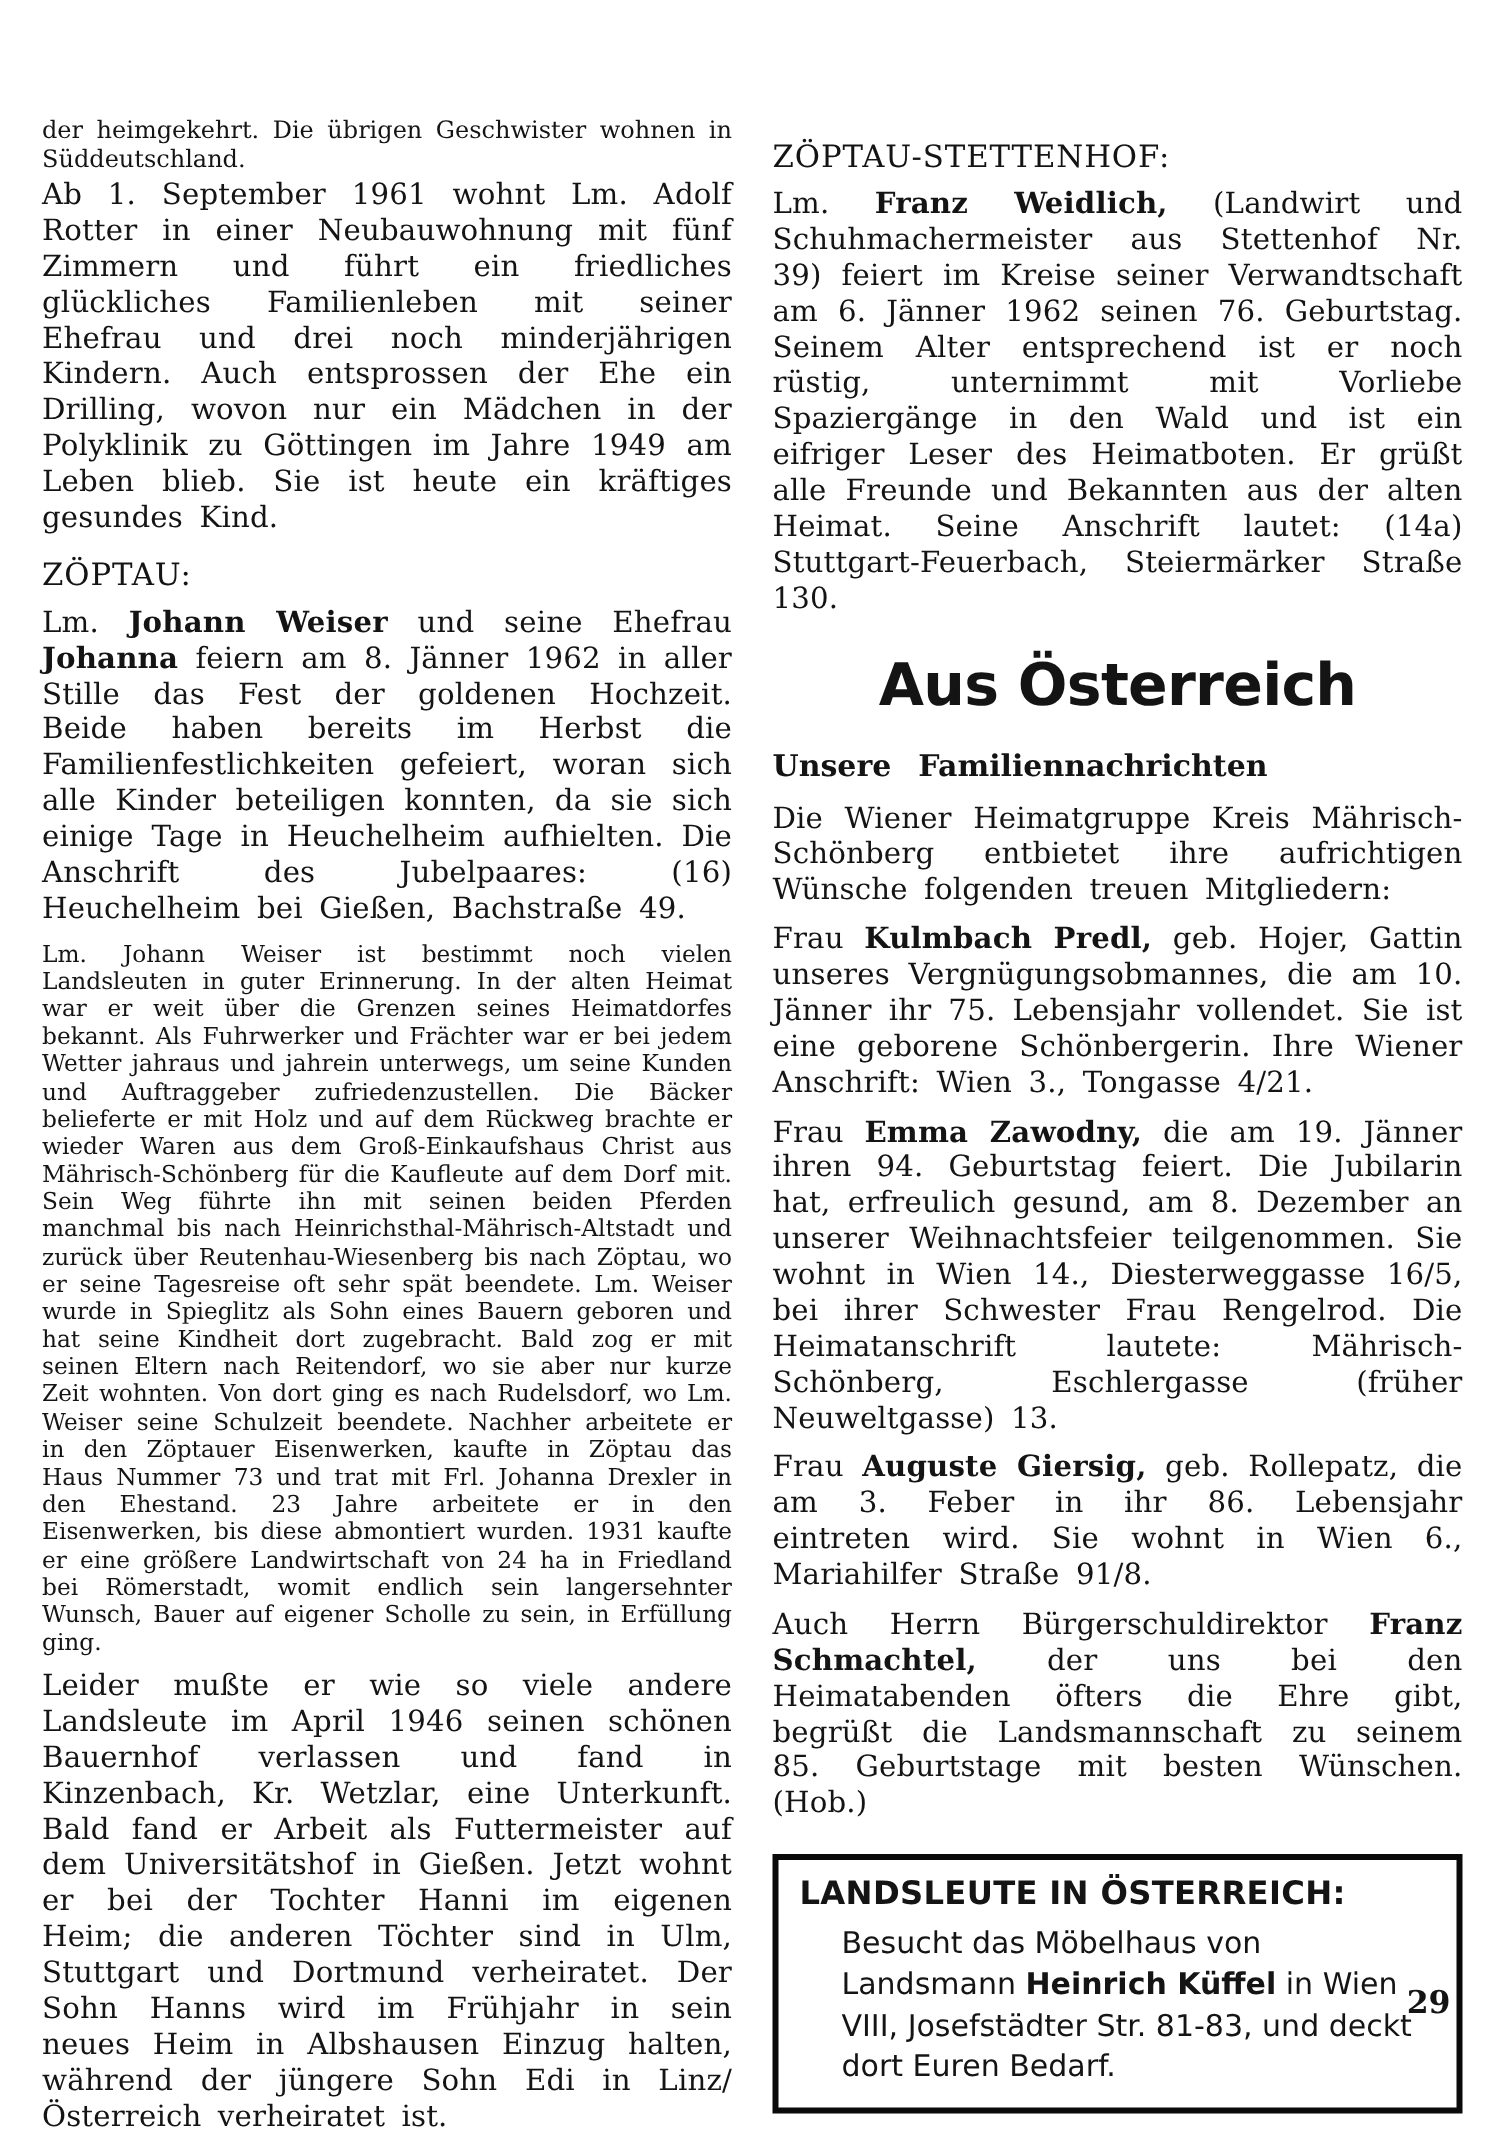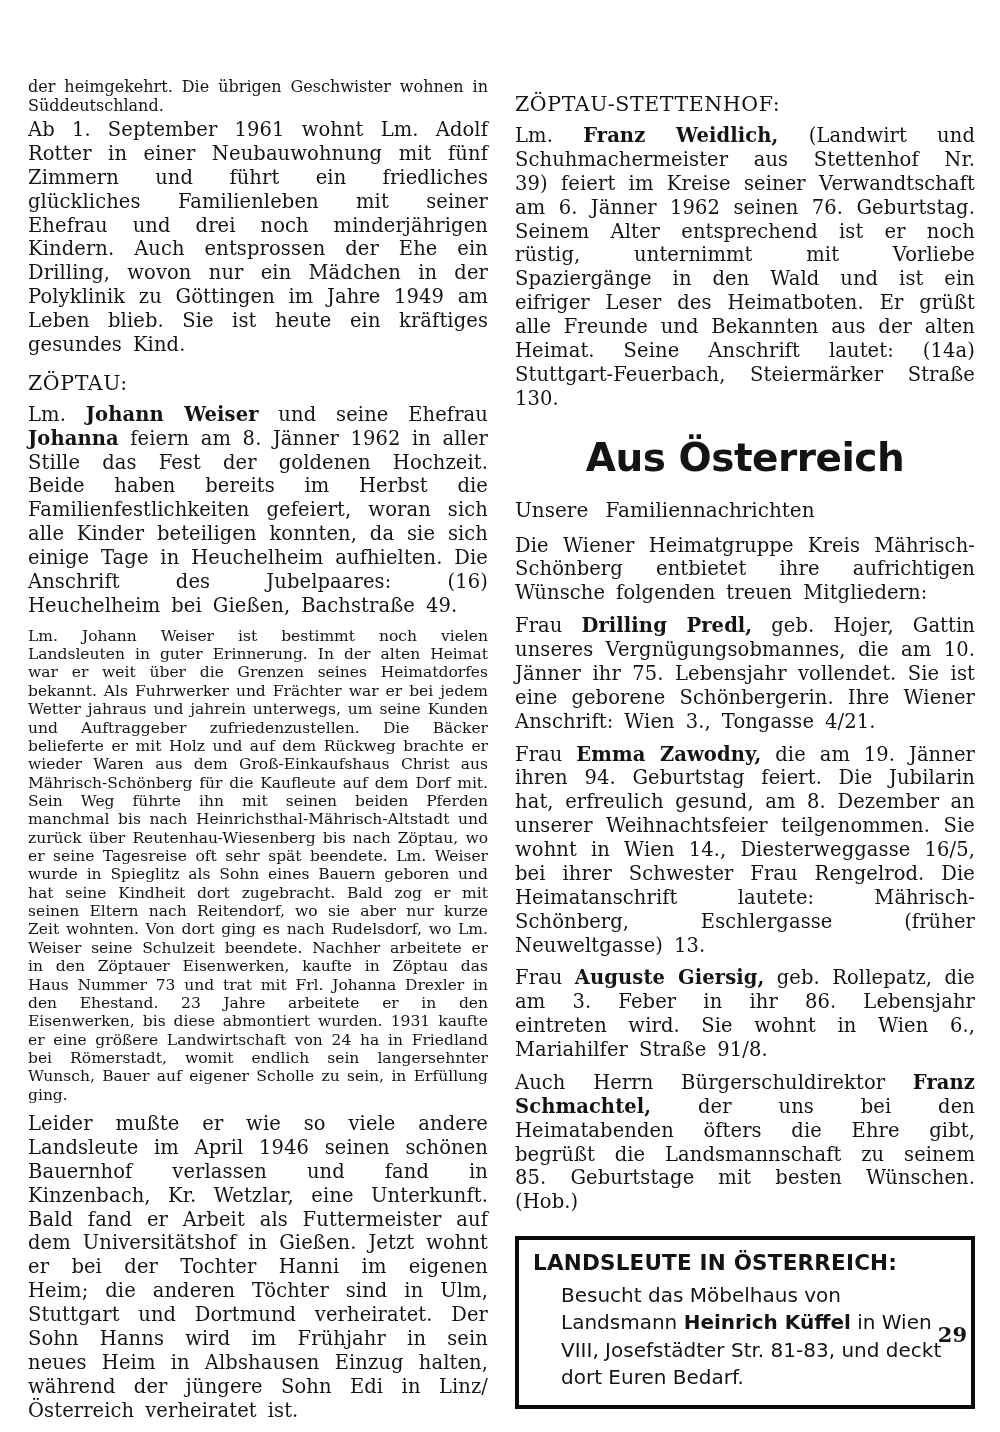--- a/index.html
+++ b/index.html
@@ -39,21 +39,21 @@
     font-size:20.5px; font-weight:normal; letter-spacing:0.6px;
     margin:14px 0 8px 0;
   }
   .big-heading {
     font-family:"DejaVu Sans", sans-serif;
     font-size:39px; font-weight:bold; letter-spacing:-0.5px;
     text-align:center;
     margin:24px 0 12px 0;
   }
   .subheading {
-    font-size:20px; font-weight:normal; word-spacing:0.55em;
+    font-size:20px; font-weight:bold; word-spacing:0.55em;
     margin:18px 0 12px 0;
   }
   b { font-weight:bold; }
 
   .ad-box {
     border:4px solid #0a0a0a;
     margin-top:22px;
     padding:10px 16px 14px 14px;
     font-family:"DejaVu Sans", sans-serif;
   }
@@ -99,21 +99,21 @@
       <h3 class="section-heading">ZÖPTAU-STETTENHOF:</h3>
 
       <p class="body-text"><span>Lm. </span><b>Franz Weidlich,</b><span> (Landwirt und Schuhmachermeister aus Stettenhof Nr. 39) feiert im Kreise seiner Verwandtschaft am 6. Jänner 1962 seinen 76. Geburtstag. Seinem Alter entsprechend ist er noch rüstig, unternimmt mit Vorliebe Spaziergänge in den Wald und ist ein eifriger Leser des Heimatboten. Er grüßt alle Freunde und Bekannten aus der alten Heimat. Seine Anschrift lautet: (14a) Stuttgart-Feuerbach, Steiermärker Straße 130.</span></p>
 
       <h1 class="big-heading">Aus Österreich</h1>
 
       <h4 class="subheading">Unsere Familiennachrichten</h4>
 
       <p class="body-text">Die Wiener Heimatgruppe Kreis Mährisch-Schönberg entbietet ihre aufrichtigen Wünsche folgenden treuen Mitgliedern:</p>
 
-      <p class="body-text"><span>Frau </span><b>Drilling Predl,</b><span> geb. Hojer, Gattin unseres Vergnügungsobmannes, die am 10. Jänner ihr 75. Lebensjahr vollendet. Sie ist eine geborene Schönbergerin. Ihre Wiener Anschrift: Wien 3., Tongasse 4/21.</span></p>
+      <p class="body-text"><span>Frau </span><b>Kulmbach Predl,</b><span> geb. Hojer, Gattin unseres Vergnügungsobmannes, die am 10. Jänner ihr 75. Lebensjahr vollendet. Sie ist eine geborene Schönbergerin. Ihre Wiener Anschrift: Wien 3., Tongasse 4/21.</span></p>
 
       <p class="body-text"><span>Frau </span><b>Emma Zawodny,</b><span> die am 19. Jänner ihren 94. Geburtstag feiert. Die Jubilarin hat, erfreulich gesund, am 8. Dezember an unserer Weihnachtsfeier teilgenommen. Sie wohnt in Wien 14., Diesterweggasse 16/5, bei ihrer Schwester Frau Rengelrod. Die Heimatanschrift lautete: Mährisch-Schönberg, Eschlergasse (früher Neuweltgasse) 13.</span></p>
 
       <p class="body-text"><span>Frau </span><b>Auguste Giersig,</b><span> geb. Rollepatz, die am 3. Feber in ihr 86. Lebensjahr eintreten wird. Sie wohnt in Wien 6., Mariahilfer Straße 91/8.</span></p>
 
       <p class="body-text"><span>Auch Herrn Bürgerschuldirektor </span><b>Franz Schmachtel,</b><span> der uns bei den Heimatabenden öfters die Ehre gibt, begrüßt die Landsmannschaft zu seinem 85. Geburtstage mit besten Wünschen. (Hob.)</span></p>
 
       <div class="ad-box">
         <h2 class="ad-heading">LANDSLEUTE IN ÖSTERREICH:</h2>
         <p class="ad-body"><span>Besucht das Möbelhaus von Landsmann </span><b>Heinrich Küffel</b><span> in Wien VIII, Josefstädter Str. 81-83, und deckt dort Euren Bedarf.</span></p>

